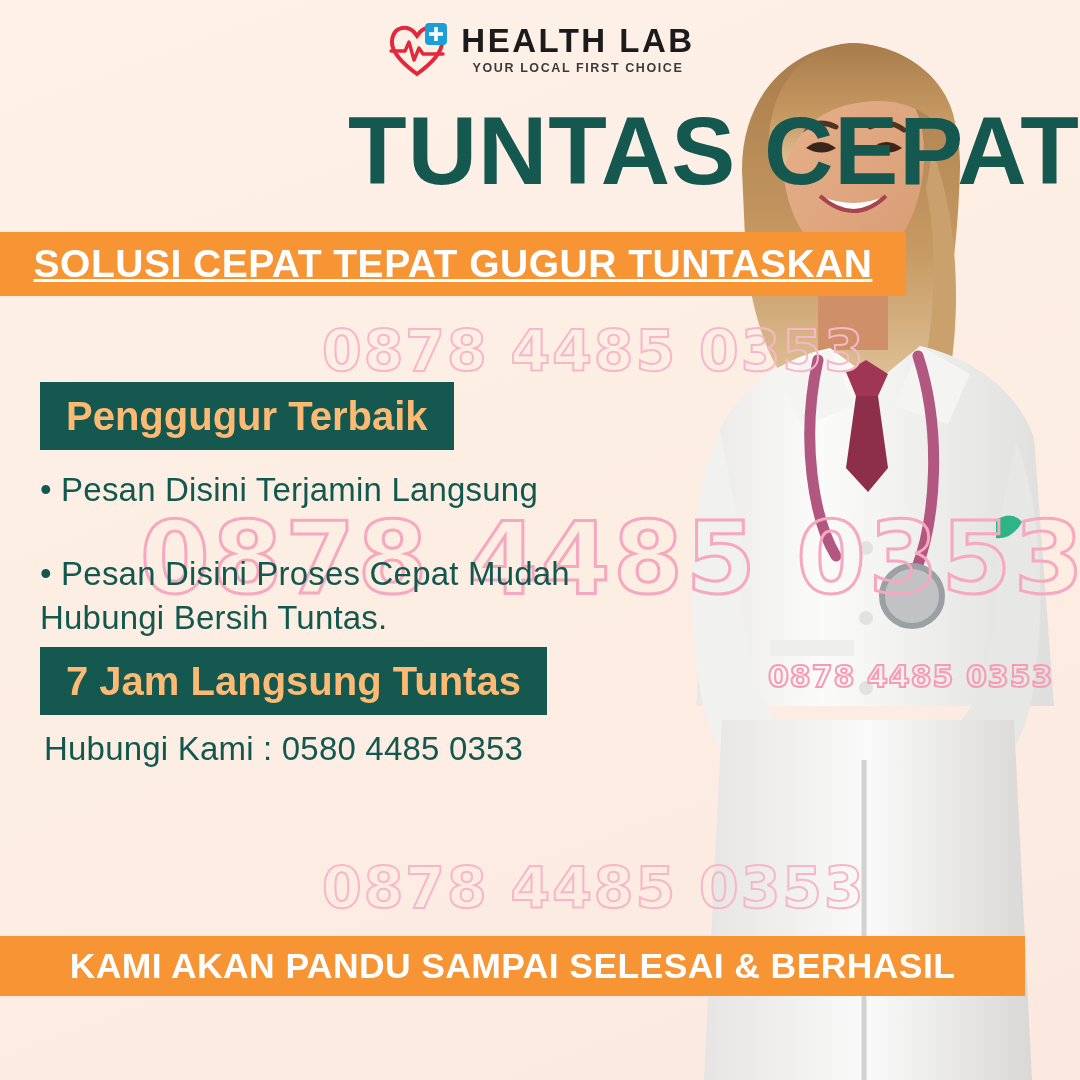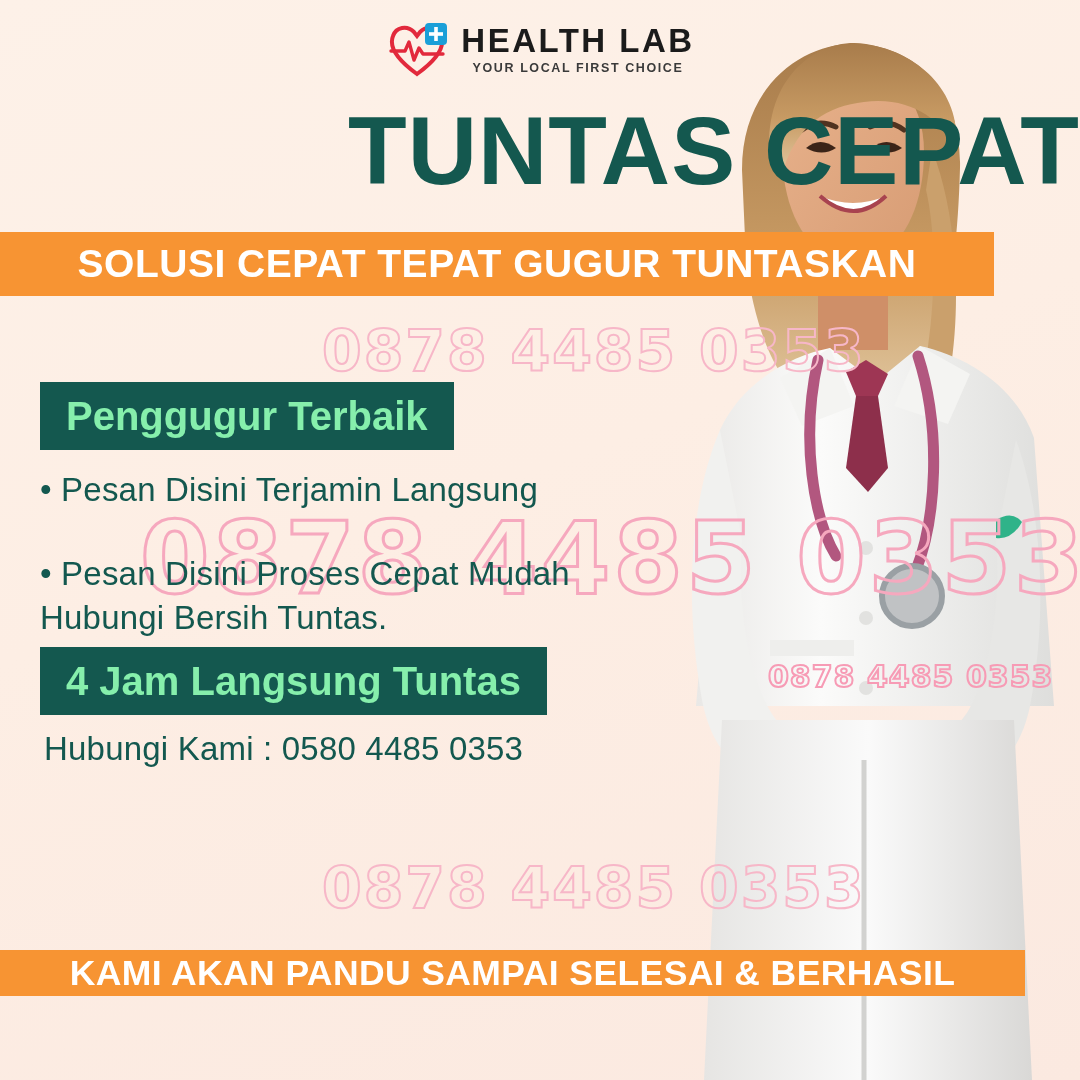--- a/index.html
+++ b/index.html
@@ -82,30 +82,31 @@
     display: flex;
     align-items: center;
     justify-content: center;
     color: #ffffff;
     font-weight: bold;
     z-index: 6;
   }
   .banner-top {
     top: 232px;
     left: 0;
-    width: 994px;
+    width: 906px;
     height: 64px;
     font-size: 39px;
     letter-spacing: 0.5px;
+    text-decoration: underline;
   }
   .banner-bottom {
     bottom: 84px;
     left: 0;
     width: 1025px;
-    height: 46px;
+    height: 60px;
     font-size: 35.5px;
     letter-spacing: 0.4px;
   }
 
   
   .wm {
     position: absolute;
     font-weight: bold;
     color: transparent;
     -webkit-text-stroke: 2px #f7b7c8;
@@ -119,21 +120,21 @@
     top: 500px; left: 140px; font-size: 100px; letter-spacing: 3px;
     -webkit-text-stroke: 3px #f6a8be;
   }
   .wm-3 { top: 659px; left: 768px; font-size: 30px; letter-spacing: 1px; -webkit-text-stroke: 2px #f79bb5; }
   .wm-4 { top: 855px; left: 322px; font-size: 57px; letter-spacing: 2px; }
 
   
   .tag {
     position: absolute;
     background: #14584f;
-    color: #86efac;
+    color: #fdba74;
     font-weight: bold;
     display: flex;
     align-items: center;
     z-index: 7;
   }
   .tag-1 {
     top: 382px; left: 40px; height: 68px; padding: 0 26px;
     font-size: 40px;
   }
   .tag-2 {
@@ -278,16 +279,16 @@
   <div class="wm wm-2">0878 4485 0353</div>
   <div class="wm wm-3">0878 4485 0353</div>
   <div class="wm wm-4">0878 4485 0353</div>
 
   <div class="banner banner-top">SOLUSI CEPAT TEPAT GUGUR TUNTASKAN</div>
   <div class="banner banner-bottom">KAMI AKAN PANDU SAMPAI SELESAI &amp; BERHASIL</div>
 
   <div class="tag tag-1">Penggugur Terbaik</div>
   <div class="bullet bullet-1">• Pesan Disini Terjamin Langsung</div>
   <div class="bullet bullet-2">• Pesan Disini Proses Cepat Mudah Hubungi Bersih Tuntas.</div>
-  <div class="tag tag-2">4 Jam Langsung Tuntas</div>
+  <div class="tag tag-2">7 Jam Langsung Tuntas</div>
   <div class="contact">Hubungi Kami : 0580 4485 0353</div>
 
 </div>
 
 </body></html>

